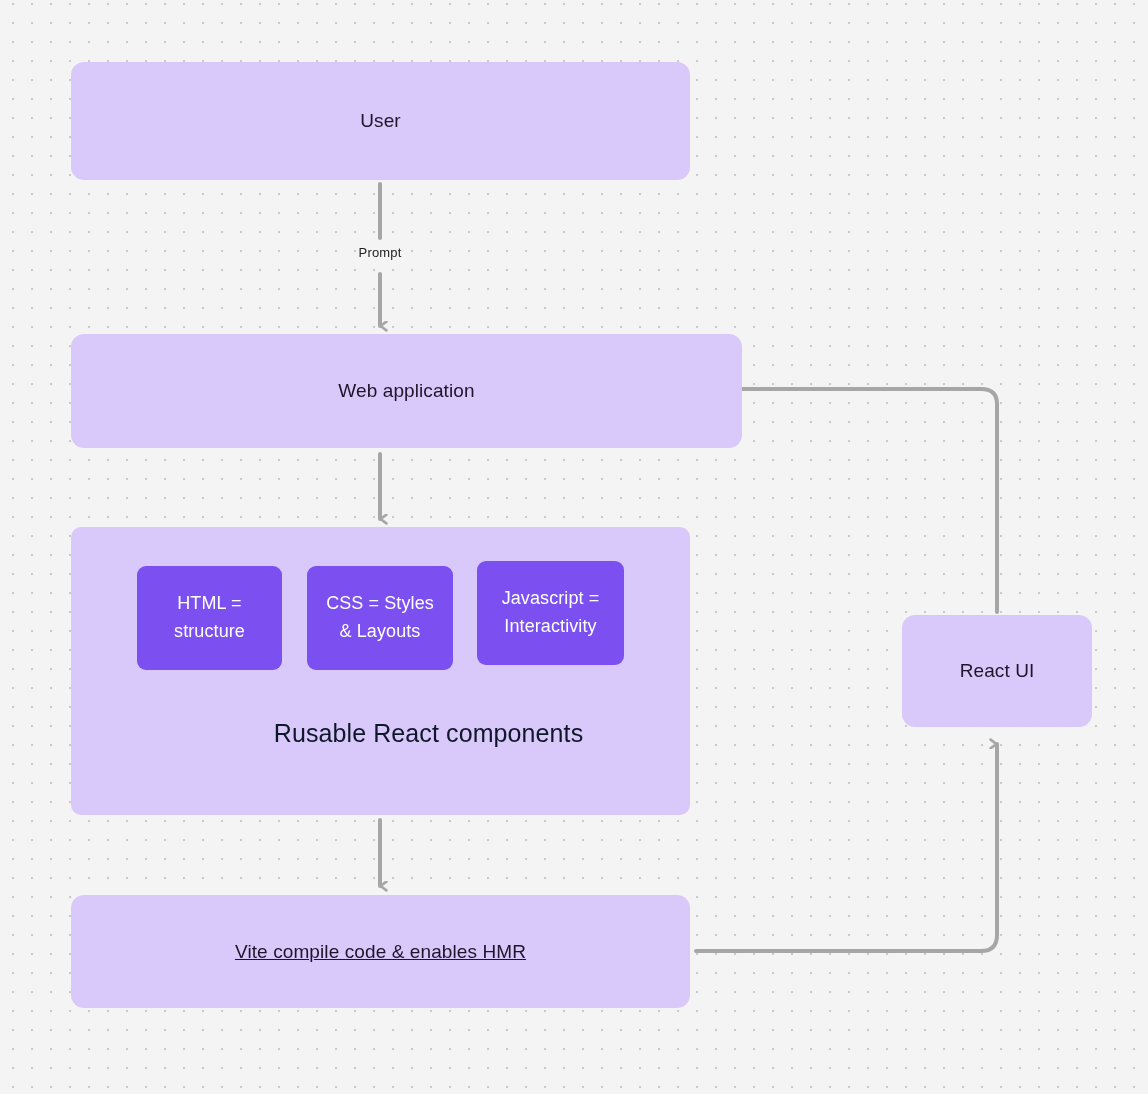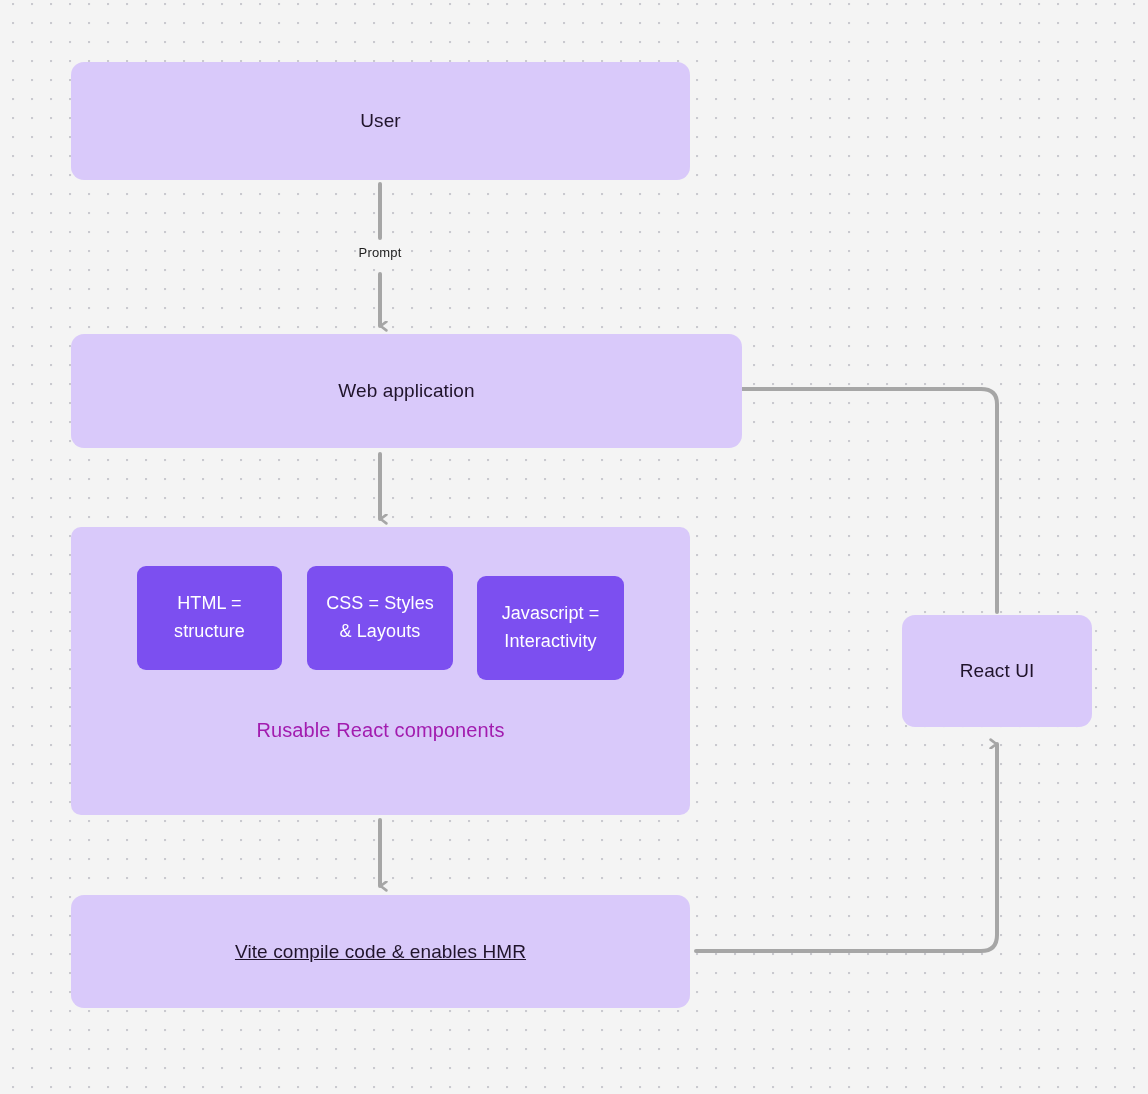--- a/index.html
+++ b/index.html
@@ -57,31 +57,32 @@
     justify-content: center;
     color: #ffffff;
     font-size: 18px;
     line-height: 1.55;
     text-align: center;
     white-space: pre-line;
     letter-spacing: 0.1px;
   }
   #chip-html { left: 66px;  top: 39px; width: 145px; height: 104px; }
   #chip-css  { left: 236px; top: 39px; width: 146px; height: 104px; }
-  #chip-js   { left: 406px; top: 49px; width: 147px; height: 104px; }
+  #chip-js   { left: 406px; top: 34px; width: 147px; height: 104px; }
 
   #container-caption {
     position: absolute;
     left: 0;
     top: 190px;
     width: 619px;
     text-align: center;
-    font-size: 20px;
-    color: #a21caf;
+    font-size: 25px;
+    color: #0f172a;
     letter-spacing: 0.1px;
+    padding-left: 48px;
   }
 
   #edges {
     position: absolute;
     left: 0;
     top: 0;
     width: 1148px;
     height: 1094px;
     pointer-events: none;
   }

